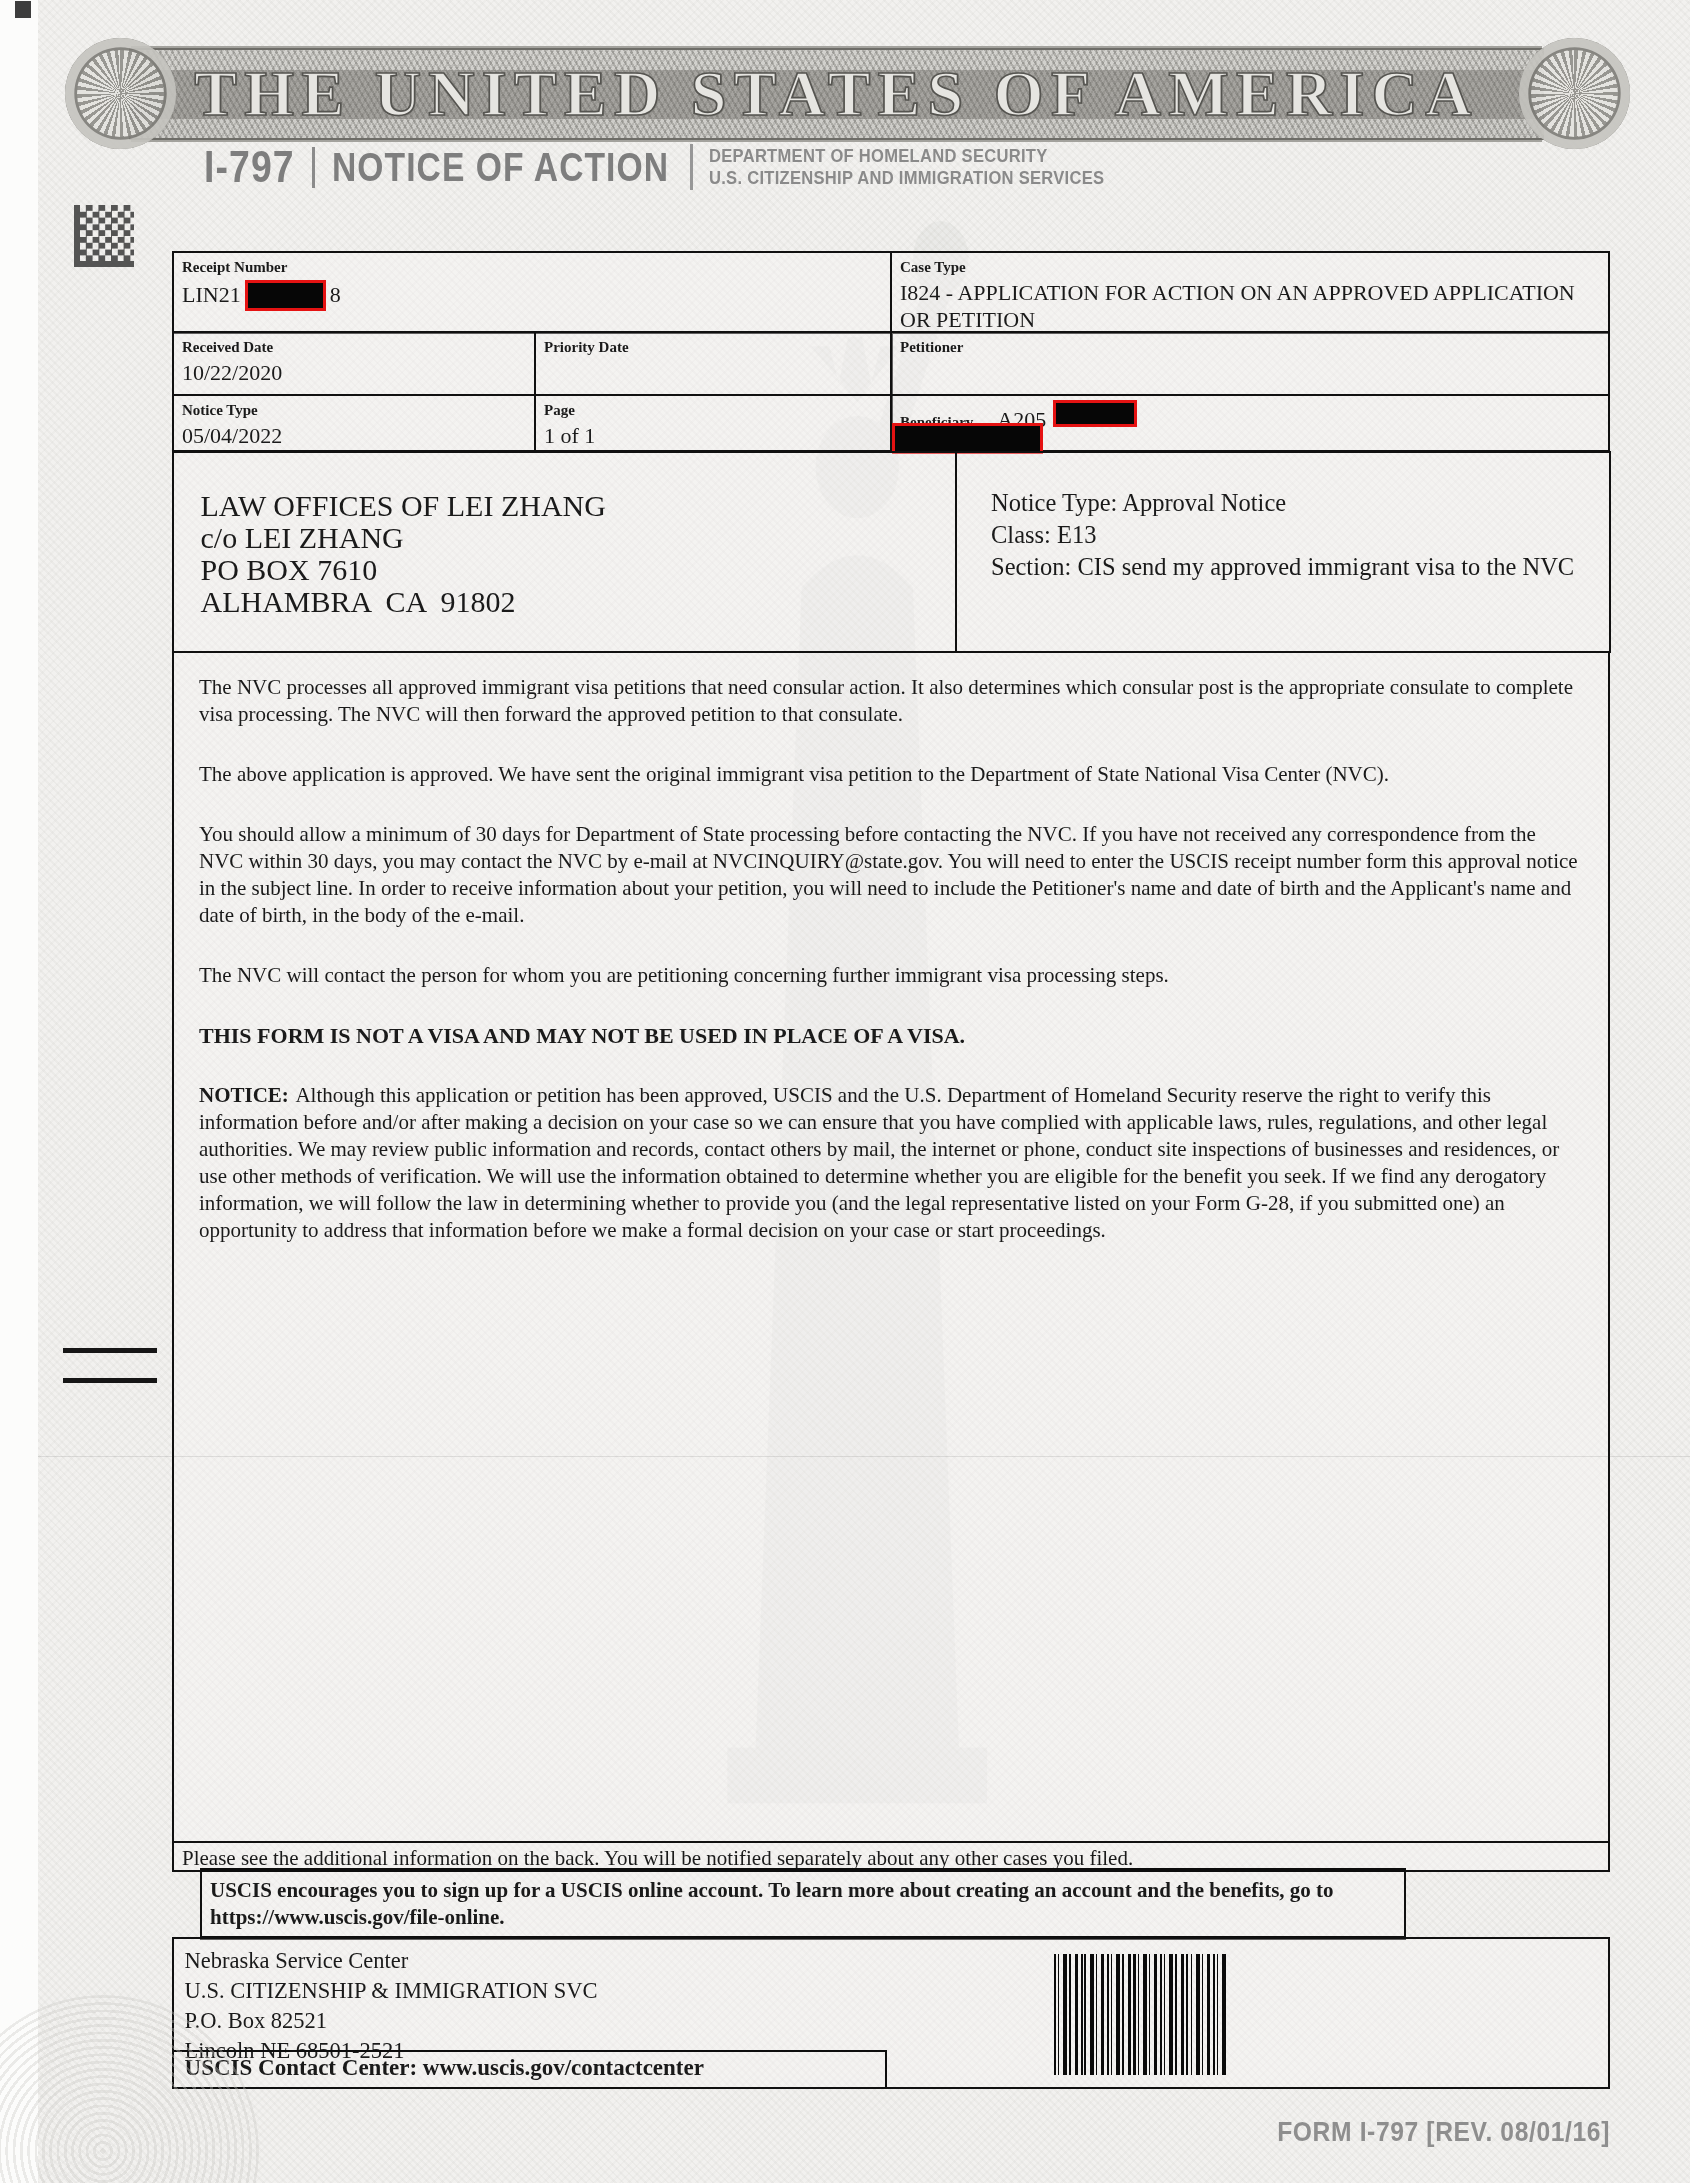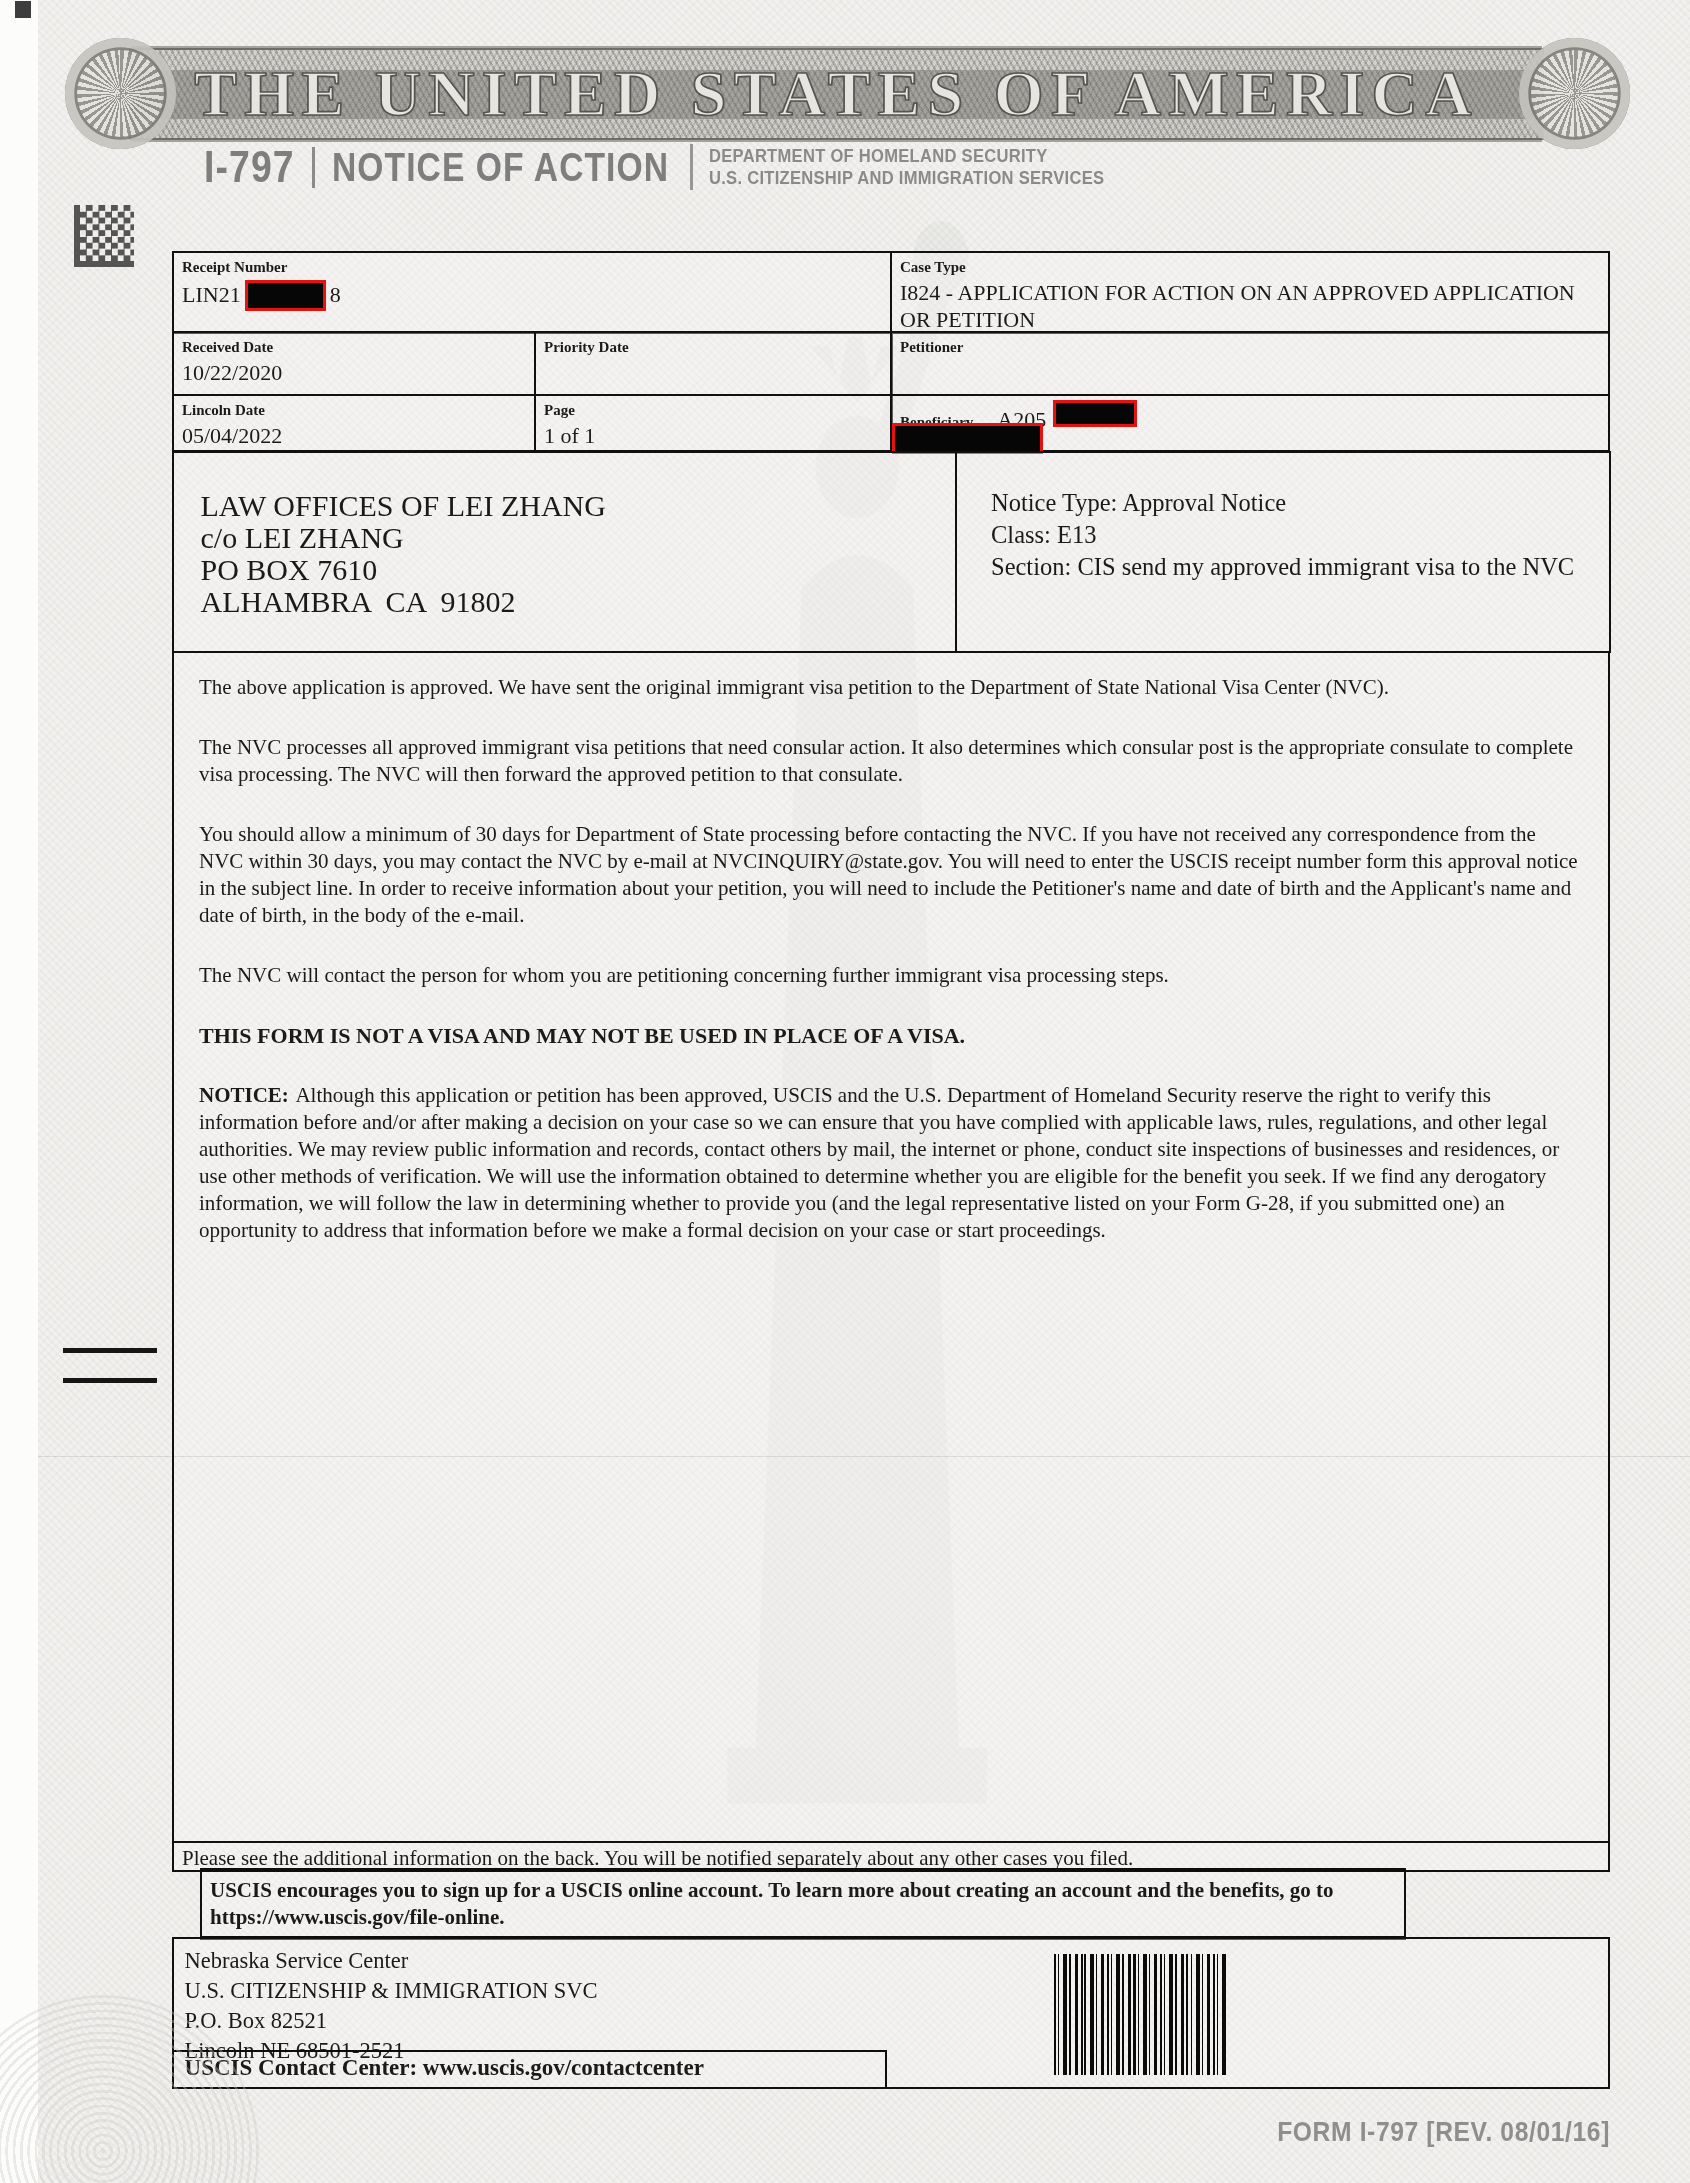--- a/index.html
+++ b/index.html
@@ -216,21 +216,21 @@
 
   <div class="cell c-priority">
     <div class="lbl">Priority Date</div>
   </div>
 
   <div class="cell c-petitioner">
     <div class="lbl">Petitioner</div>
   </div>
 
   <div class="cell c-noticedate">
-    <div class="lbl">Lincoln Date</div>
+    <div class="lbl">Notice Type</div>
     <div class="val">05/04/2022</div>
   </div>
 
   <div class="cell c-page">
     <div class="lbl">Page</div>
     <div class="val">1 of 1</div>
   </div>
 
   <div class="cell c-beneficiary">
     <div class="ben-line">
@@ -249,22 +249,22 @@
   </div>
 
   <div class="cell c-noticeinfo">
     <div class="ni-line">Notice Type: Approval Notice</div>
     <div class="ni-line">Class: E13</div>
     <div class="ni-line">Section: CIS send my approved immigrant visa to the NVC</div>
   </div>
 
   <div class="cell body-box">
     <div class="body-text">
+      <p>The NVC processes all approved immigrant visa petitions that need consular action. It also determines which consular post is the appropriate consulate to complete visa processing. The NVC will then forward the approved petition to that consulate.</p>
       <p>The above application is approved. We have sent the original immigrant visa petition to the Department of State National Visa Center (NVC).</p>
-      <p>The NVC processes all approved immigrant visa petitions that need consular action. It also determines which consular post is the appropriate consulate to complete visa processing. The NVC will then forward the approved petition to that consulate.</p>
       <p>You should allow a minimum of 30 days for Department of State processing before contacting the NVC. If you have not received any correspondence from the NVC within 30 days, you may contact the NVC by e-mail at NVCINQUIRY@state.gov. You will need to enter the USCIS receipt number form this approval notice in the subject line. In order to receive information about your petition, you will need to include the Petitioner's name and date of birth and the Applicant's name and date of birth, in the body of the e-mail.</p>
       <p>The NVC will contact the person for whom you are petitioning concerning further immigrant visa processing steps.</p>
       <p class="emphasis">THIS FORM IS NOT A VISA AND MAY NOT BE USED IN PLACE OF A VISA.</p>
       <p>
         <span class="notice-label">NOTICE:</span><span>Although this application or petition has been approved, USCIS and the U.S. Department of Homeland Security reserve the right to verify this information before and/or after making a decision on your case so we can ensure that you have complied with applicable laws, rules, regulations, and other legal authorities. We may review public information and records, contact others by mail, the internet or phone, conduct site inspections of businesses and residences, or use other methods of verification. We will use the information obtained to determine whether you are eligible for the benefit you seek. If we find any derogatory information, we will follow the law in determining whether to provide you (and the legal representative listed on your Form G-28, if you submitted one) an opportunity to address that information before we make a formal decision on your case or start proceedings.</span>
       </p>
     </div>
   </div>
 
   <div class="cell please-row">

